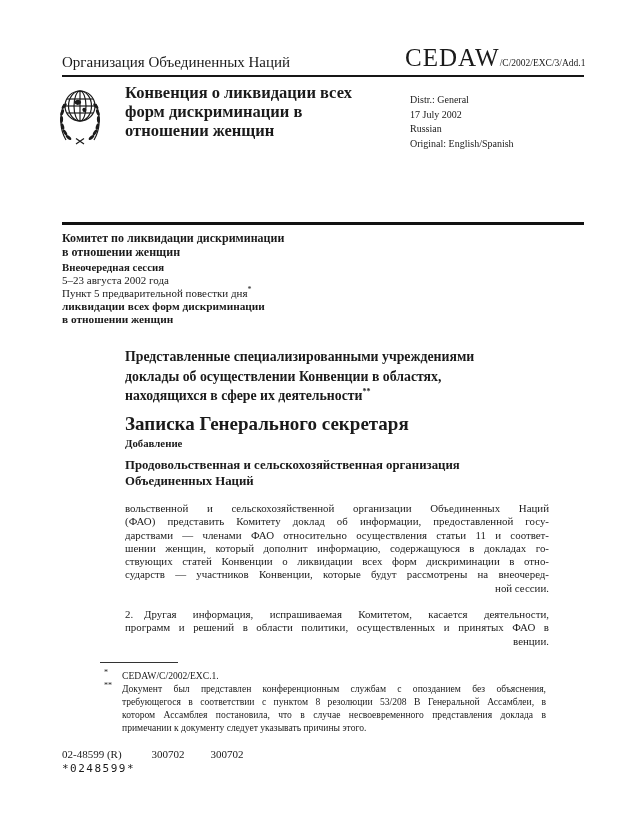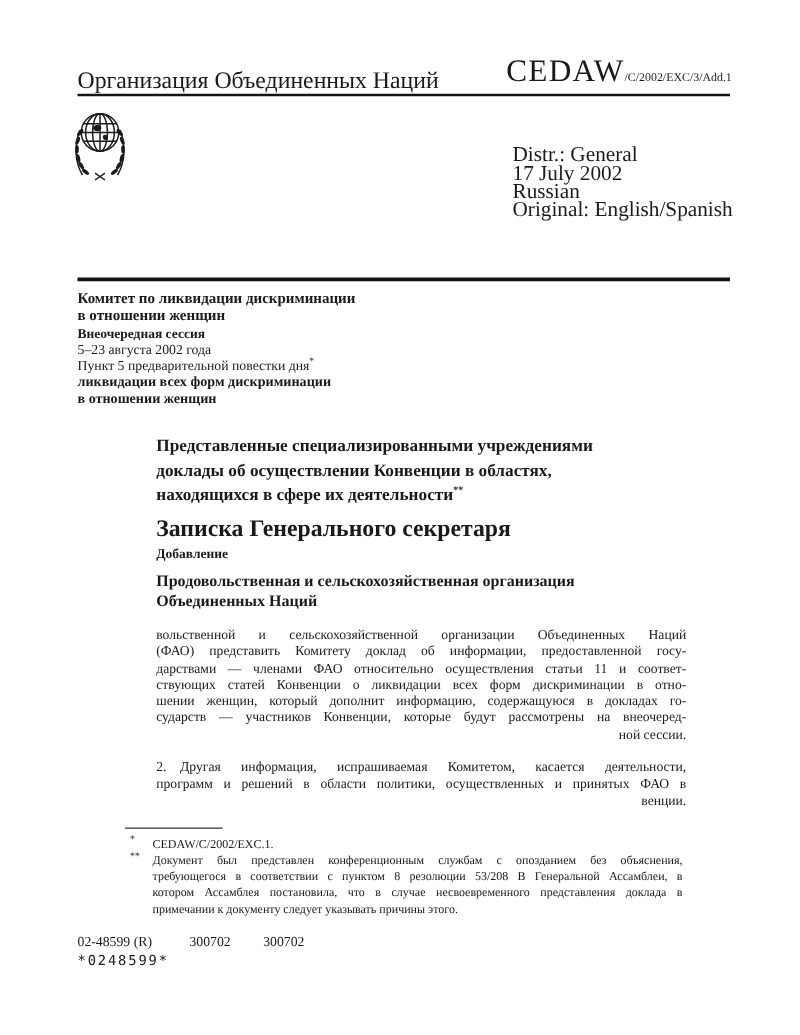--- a/index.html
+++ b/index.html
@@ -1,30 +1,30 @@
 <!DOCTYPE html>
 <html><head>
 <meta charset="utf-8">
 <style>
   html,body { margin:0; padding:0; background:#ffffff; }
   .page {
     position:relative; width:640px; height:828px; background:#ffffff;
     font-family:"Liberation Serif", serif; color:#1a1a1a; overflow:hidden;
   }
   
-  .org-name { position:absolute; left:62px; top:54px; font-size:19px; }
+  .org-name { position:absolute; left:62px; top:54px; font-size:15px; }
   .doc-symbol { position:absolute; left:405px; top:44px; white-space:nowrap; }
   .doc-symbol .main { font-size:25px; letter-spacing:1px; }
   .doc-symbol .suffix { font-size:9.5px; }
   .header-rule { position:absolute; left:62px; top:75px; width:522px; height:2px; background:#161616; }
   
   .emblem { position:absolute; left:56px; top:82px; width:48px; height:64px; }
   .conv-title { position:absolute; left:125px; top:83px; width:290px;
     font-size:16.5px; font-weight:bold; line-height:19px; }
-  .distr-block { position:absolute; left:410px; top:93px; font-size:17px; line-height:14.6px;margin-top:24px; }
+  .distr-block { position:absolute; left:410px; top:93px; font-size:10px; line-height:14.6px; }
   
   .section-rule { position:absolute; left:62px; top:222px; width:522px; height:2.5px; background:#111; }
   
   .committee { position:absolute; left:62px; top:231px; width:310px; }
   .c-name { font-weight:bold; font-size:12px; line-height:14px; }
   .c-session { font-weight:bold; font-size:10.8px; line-height:13px; margin-top:2px; }
   .c-plain { font-size:11px; line-height:13px; }
   .c-item { font-weight:bold; font-size:11.3px; line-height:13px; }
   sup.fnm { font-size:8px; vertical-align:super; line-height:0; }
   
@@ -87,20 +87,25 @@
       <ellipse cx="12.5" cy="55.5" rx="3.4" ry="1.5" transform="rotate(-140 12.5 55.5)"></ellipse>
       <ellipse cx="39.8" cy="24" rx="3.4" ry="1.5" transform="rotate(50 39.8 24)"></ellipse>
       <ellipse cx="41.8" cy="30.5" rx="3.4" ry="1.5" transform="rotate(70 41.8 30.5)"></ellipse>
       <ellipse cx="42.4" cy="37.5" rx="3.4" ry="1.5" transform="rotate(88 42.4 37.5)"></ellipse>
       <ellipse cx="41.4" cy="44.5" rx="3.4" ry="1.5" transform="rotate(105 41.4 44.5)"></ellipse>
       <ellipse cx="39" cy="50.5" rx="3.4" ry="1.5" transform="rotate(122 39 50.5)"></ellipse>
       <ellipse cx="35.5" cy="55.5" rx="3.4" ry="1.5" transform="rotate(140 35.5 55.5)"></ellipse>
     </g>
   </svg>
 
+  <div class="conv-title">
+    <div>Конвенция о ликвидации всех</div>
+    <div>форм дискриминации в</div>
+    <div>отношении женщин</div>
+  </div>
 
   <div class="distr-block">
     <div>Distr.: General</div>
     <div>17 July 2002</div>
     <div>Russian</div>
     <div>Original: English/Spanish</div>
   </div>
 
   <div class="section-rule"></div>
 
@@ -125,22 +130,22 @@
 
   <div class="section-heading">
     <div>Продовольственная и сельскохозяйственная организация</div>
     <div>Объединенных Наций</div>
   </div>
 
   <div class="para para-1">
     <div class="jl">вольственной и сельскохозяйственной организации Объединенных Наций</div>
     <div class="jl">(ФАО) представить Комитету доклад об информации, предоставленной госу-</div>
     <div class="jl">дарствами — членами ФАО относительно осуществления статьи 11 и соответ-</div>
+    <div class="jl">шении женщин, который дополнит информацию, содержащуюся в докладах го-</div>
     <div class="jl">ствующих статей Конвенции о ликвидации всех форм дискриминации в отно-</div>
-    <div class="jl">шении женщин, который дополнит информацию, содержащуюся в докладах го-</div>
     <div class="jl">сударств — участников Конвенции, которые будут рассмотрены на внеочеред-</div>
     <div class="jl-last">ной сессии.</div>
   </div>
 
   <div class="para para-2">
     <div class="jl">2.  Другая информация, испрашиваемая Комитетом, касается деятельности,</div>
     <div class="jl">программ и решений в области политики, осуществленных и принятых ФАО в</div>
     <div class="jl-last">венции.</div>
   </div>
 

